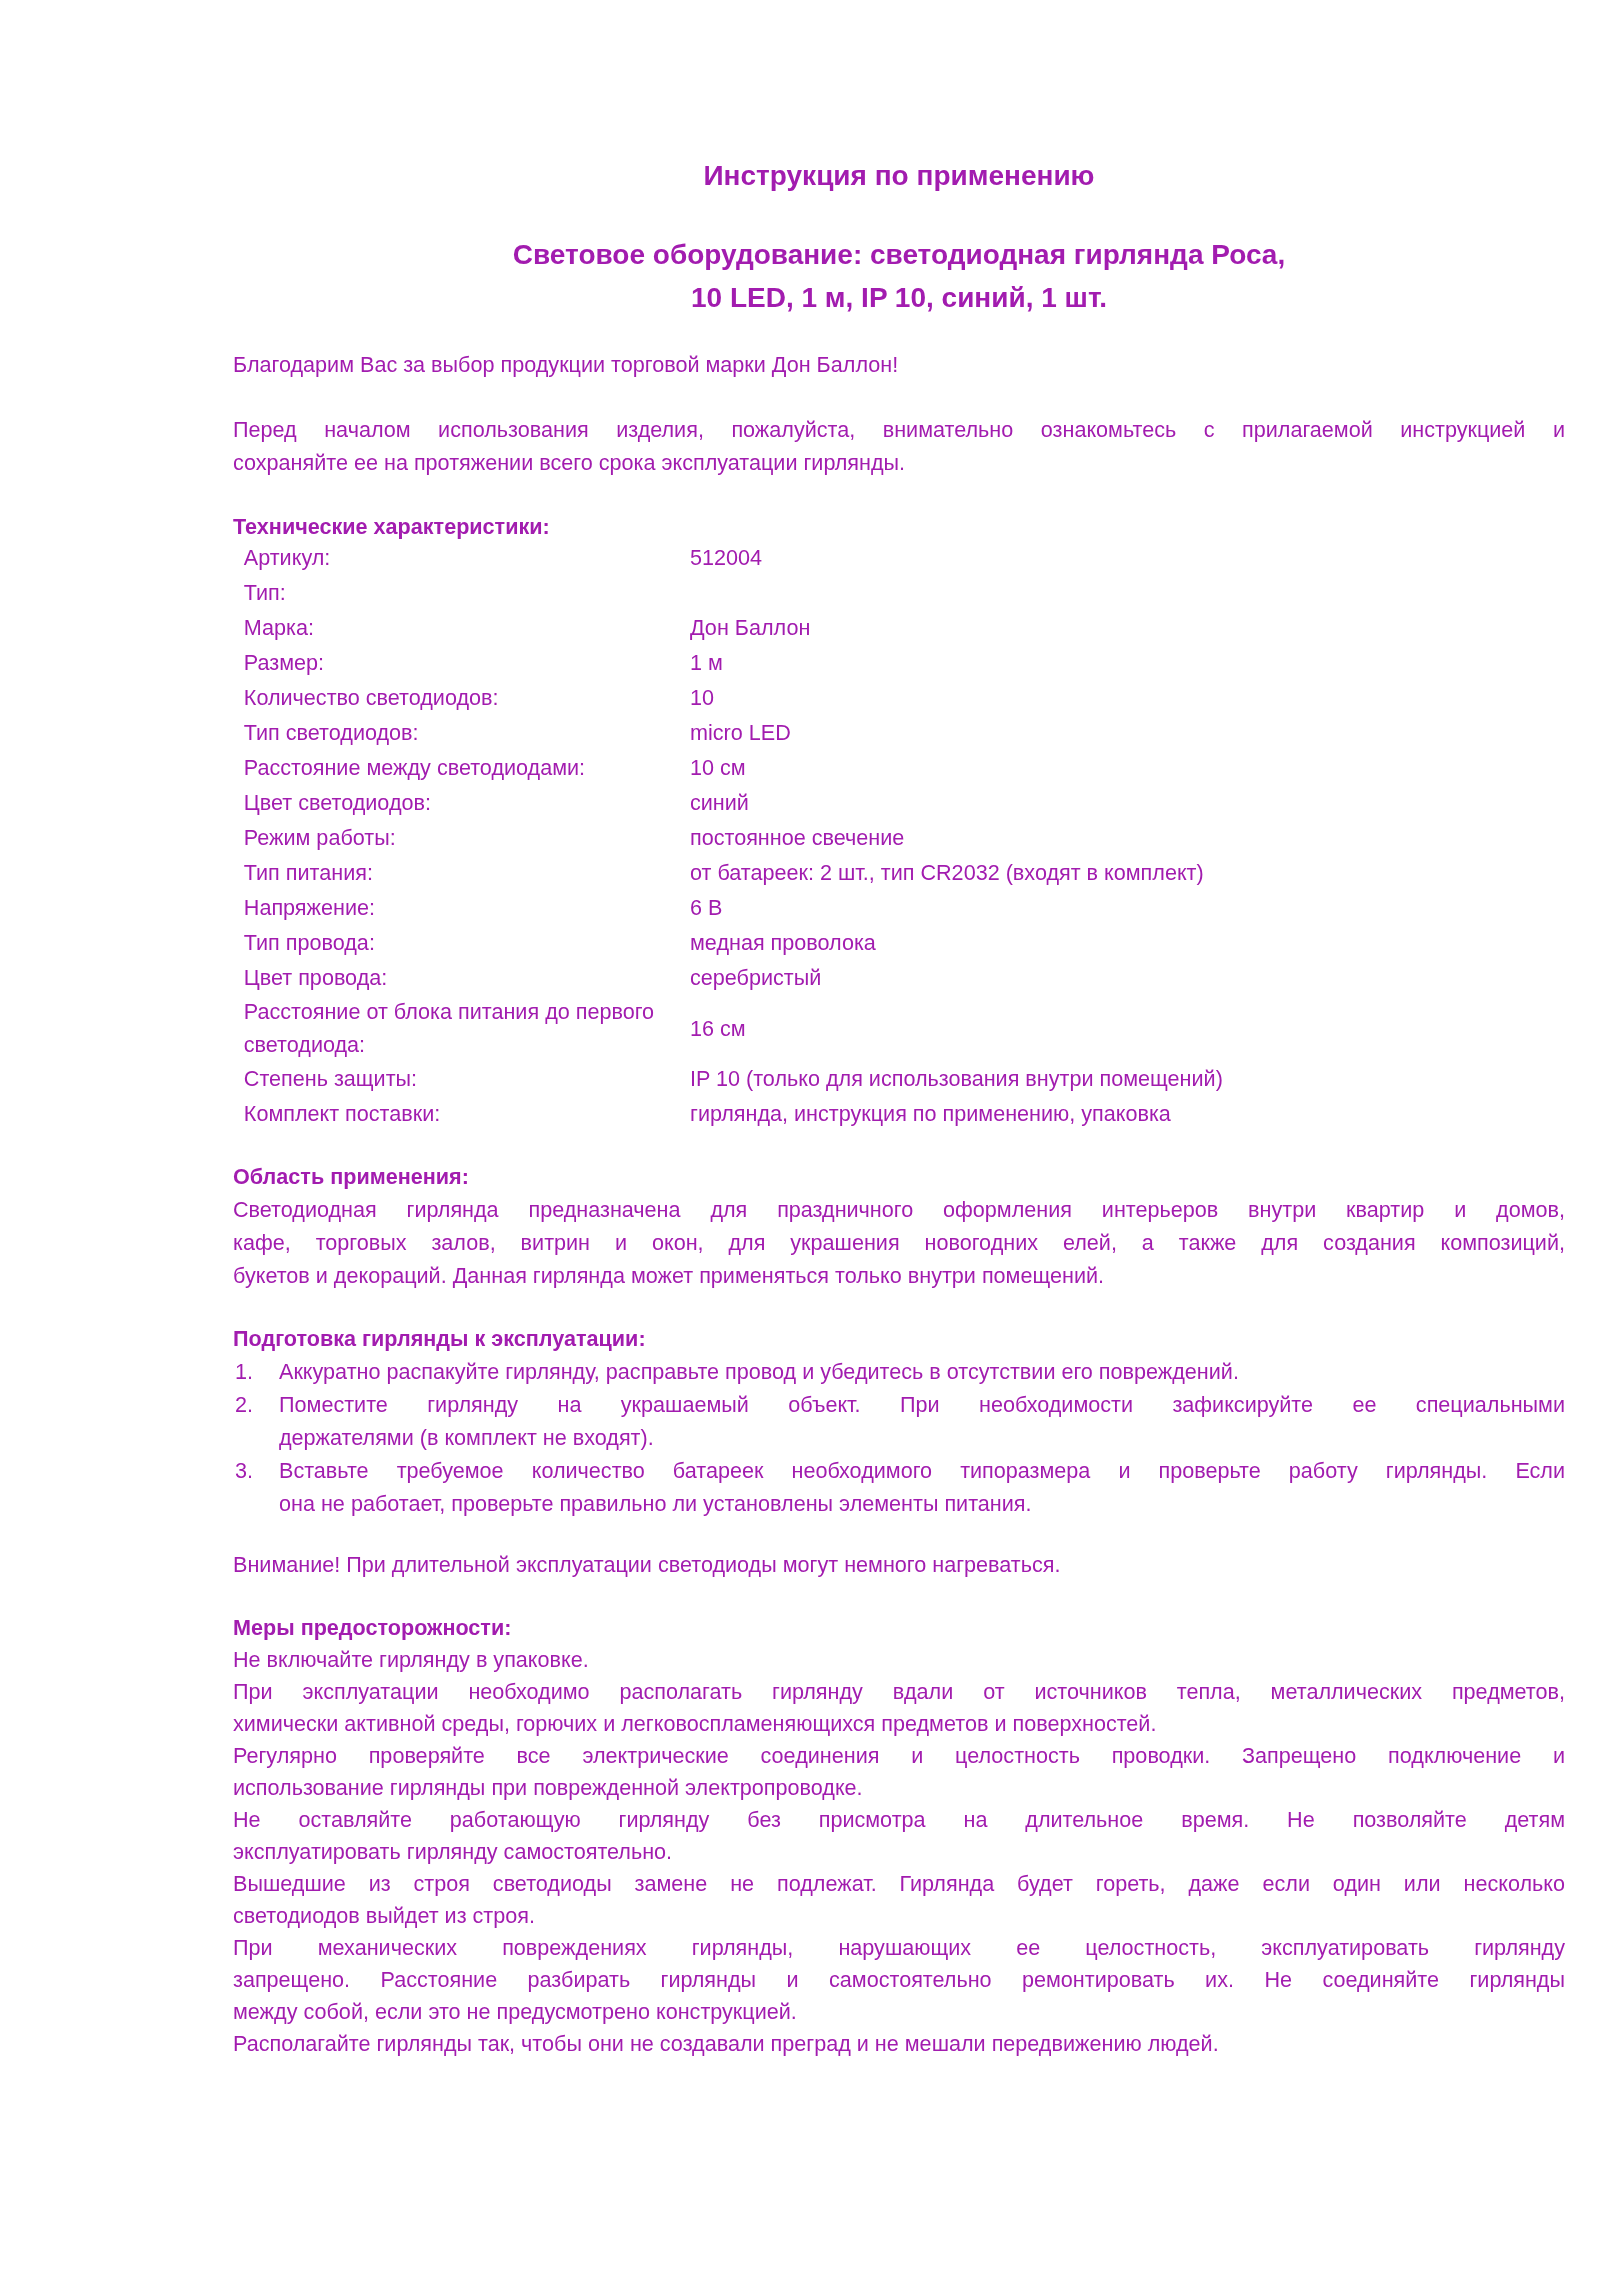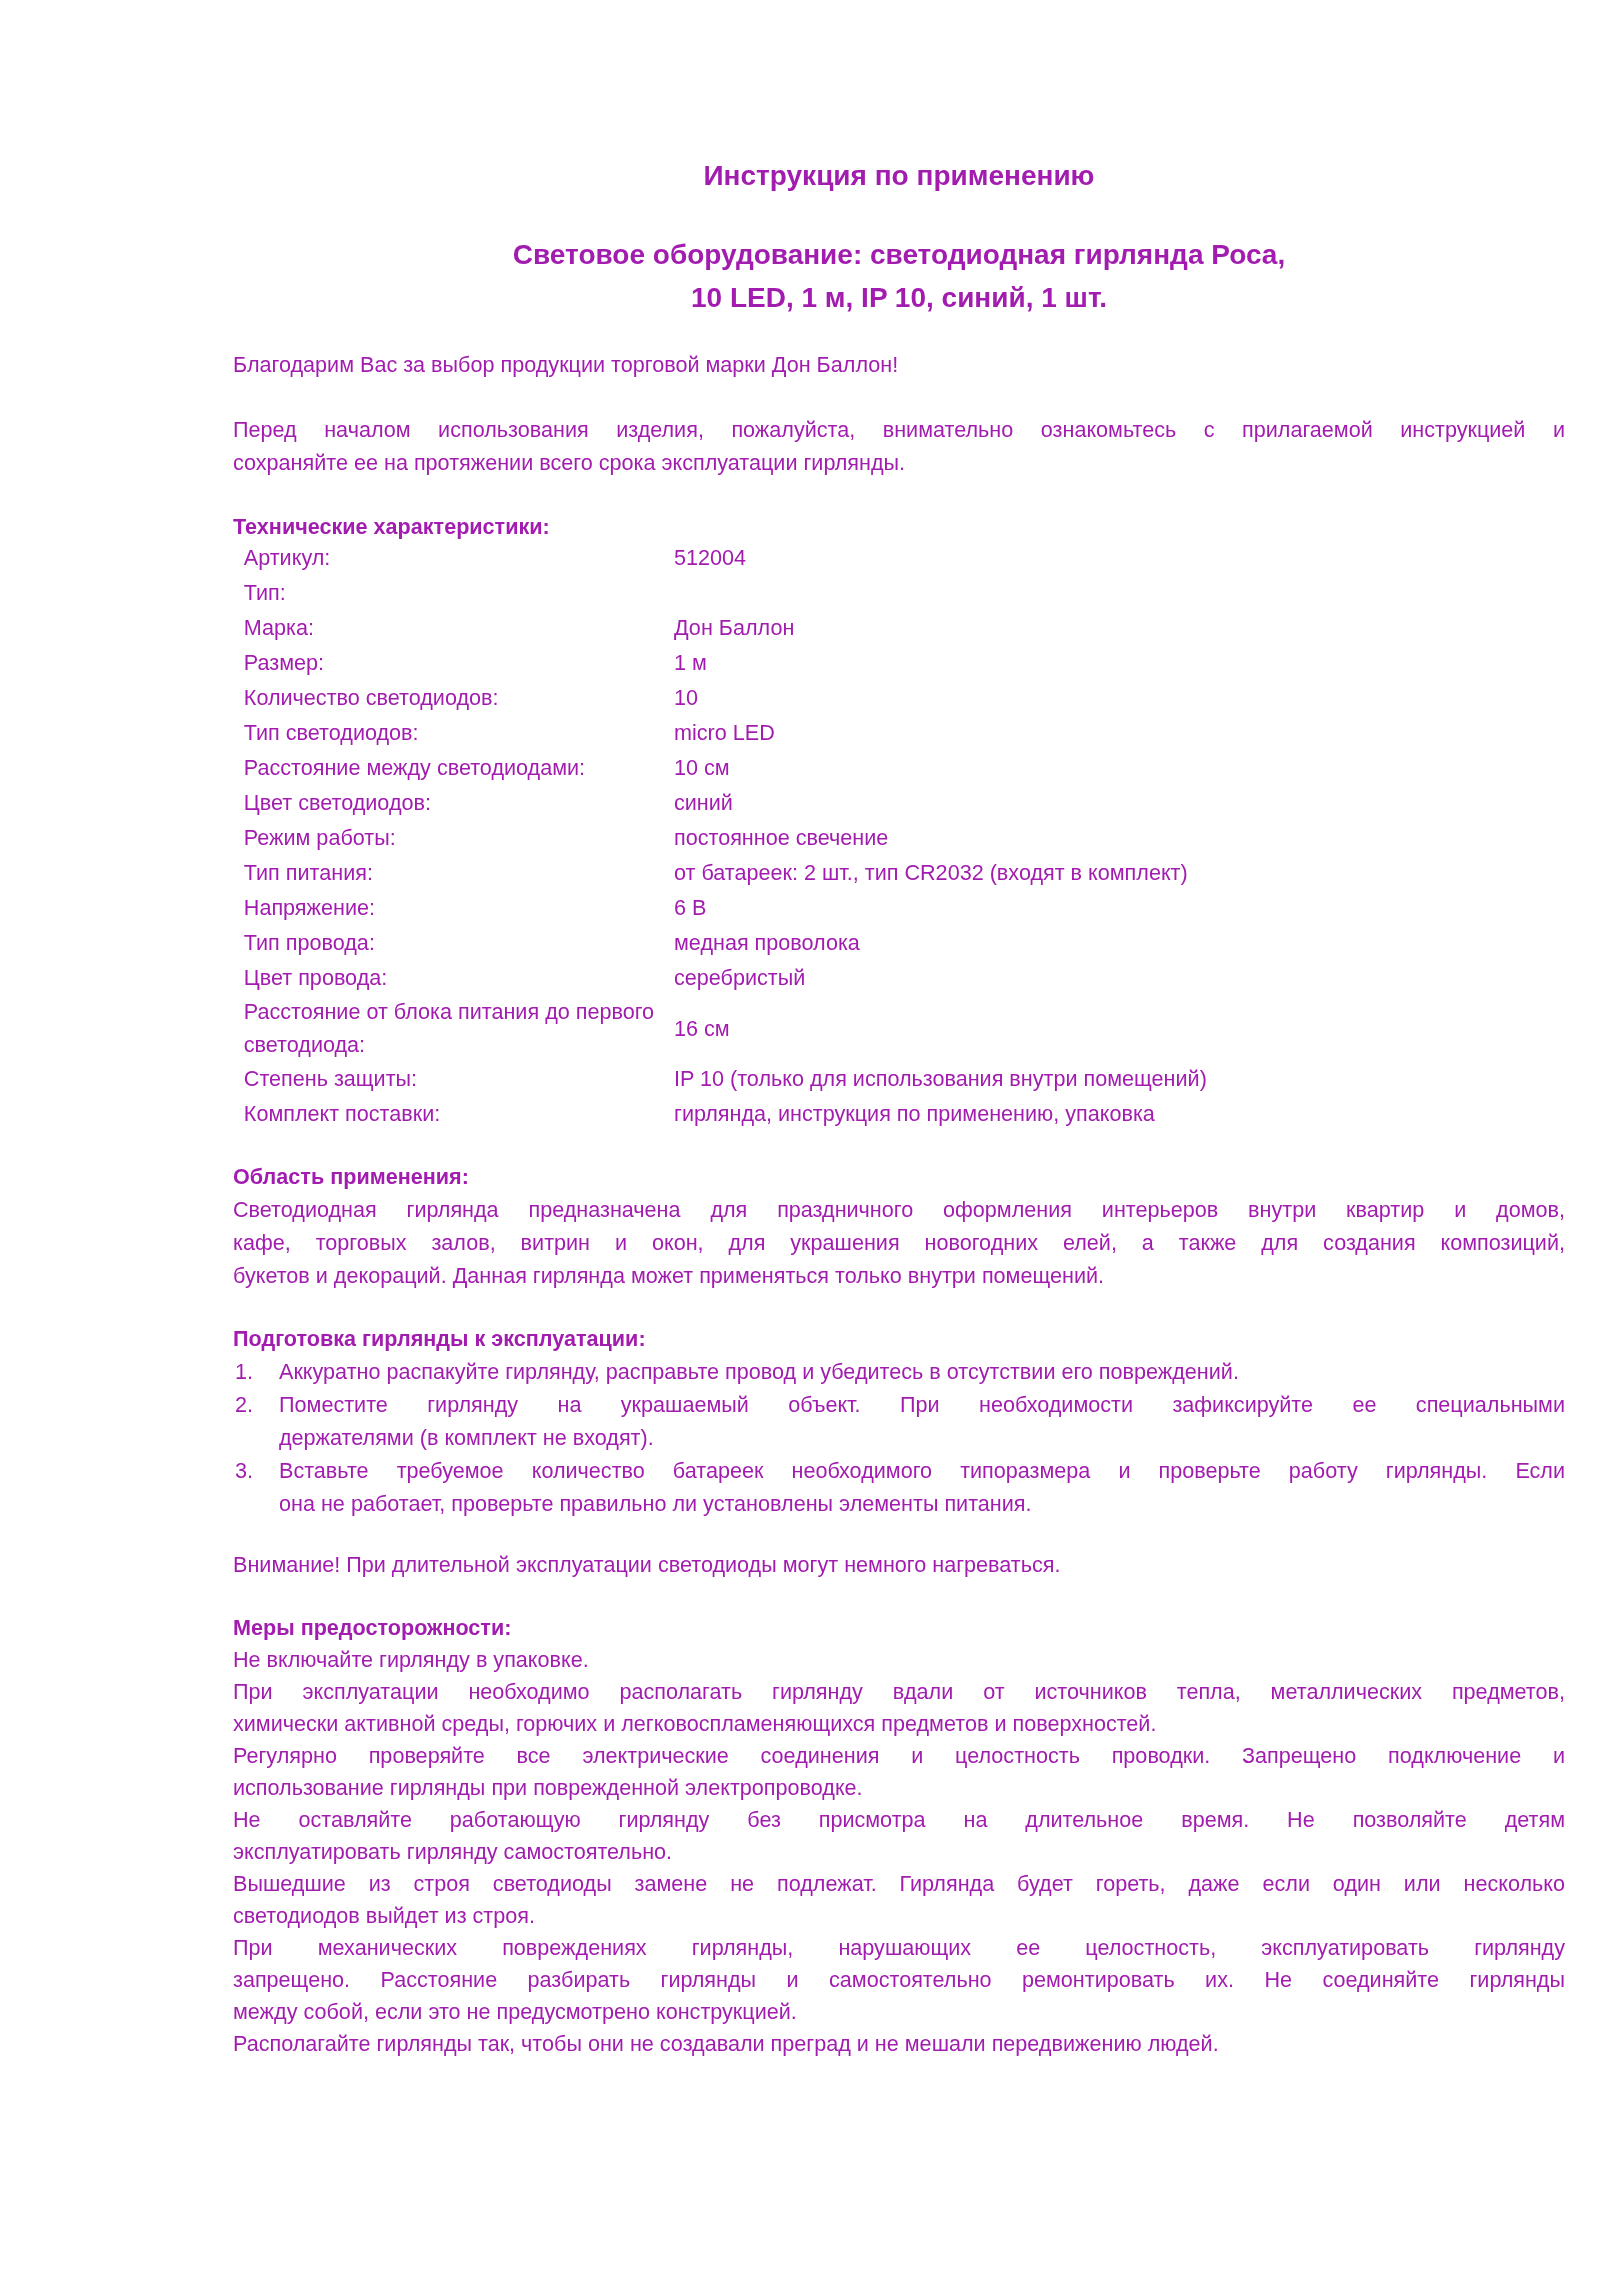--- a/index.html
+++ b/index.html
@@ -21,21 +21,21 @@
     font-size: 28px;
     line-height: 43px;
     text-align: center;
   }
   .subtitle { margin-top: 36px; }
   .thanks   { margin-top: 29px; }
   .intro    { margin-top: 32px; }
   .h        { font-weight: 700; }
   .spec-h   { margin-top: 31px; }
   .specs    { margin-top: -2.9px; }
-  .srow     { display: flex; min-height: 35px; align-items: center; }
+  .srow     { display: flex; min-height: 35px; align-items: center; gap: 16px; }
   .slabel   { flex: 0 0 441px; box-sizing: border-box; padding-left: 10.8px; }
   .svalue   { flex: 1; }
   .app-h    { margin-top: 29px; }
   .prep-h   { margin-top: 30px; }
   .warn     { margin-top: 27.4px; }
   .prec-h   { margin-top: 30px; }
   .prec     { line-height: 32px; }
   .jl       { text-align: justify; text-align-last: justify; }
   .item     { display: flex; }
   .inum     { flex: 0 0 46px; box-sizing: border-box; padding-left: 2px; }

